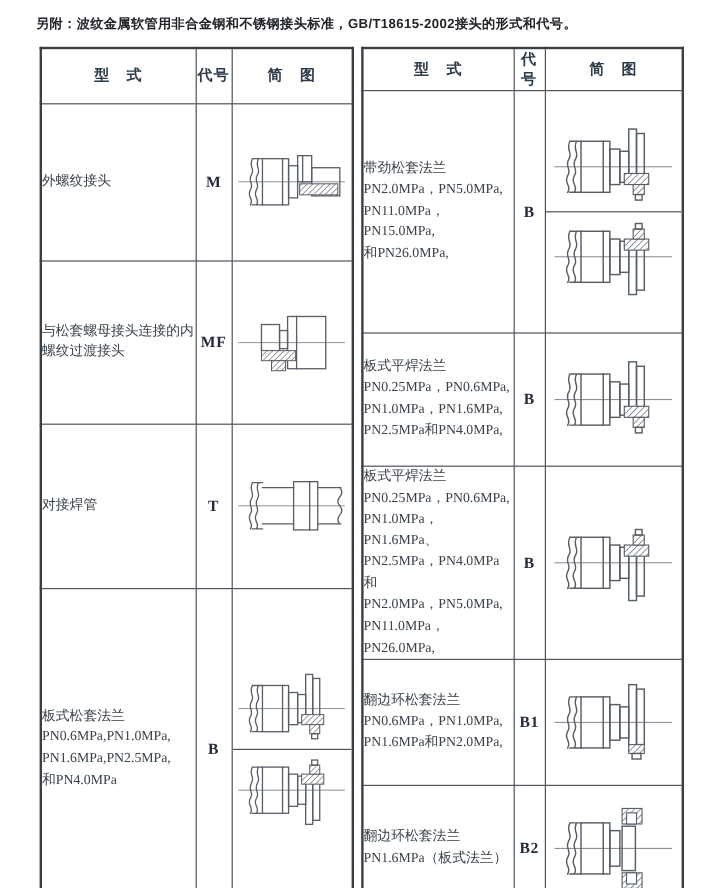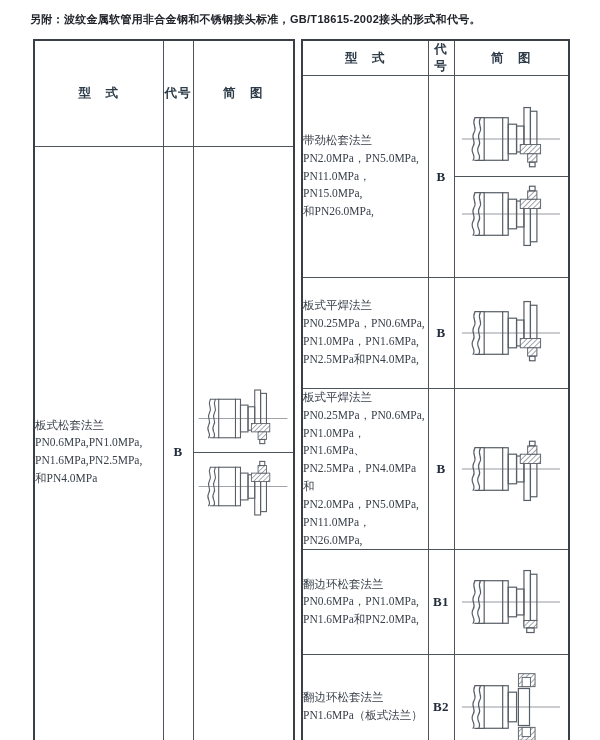--- a/index.html
+++ b/index.html
@@ -64,20 +64,73 @@
     <colgroup>
         <col style="width:129px">
         <col style="width:30px">
         <col style="width:101px">
       </colgroup>
     <tbody>
         <tr style="height:31px">
       <th class="hd">型　式</th>
       <th class="hd">代号</th>
       <th class="hd">简　图</th>
+    </tr>
+    <tr style="height:87px">
+      <td class="type">外螺纹接头</td>
+      <td class="code">M</td>
+      <td class="dcell">
+            <div class="dwrap">
+              <svg class="dg" viewBox="0 0 112 80" width="94" height="67">
+                <line class="thin" x1="3" y1="40" x2="109" y2="40"></line>
+                <path class="ln" d="M27 17 H17 M27 63 H17 M17 17 c-4 8 3 10 -1 16 c-4 7 3 9 -1 15 c-4 7 4 9 0 15 M23 17 c-4 8 3 10 -1 16 c-4 7 3 9 -1 15 c-4 7 4 9 0 15"></path>
+                <rect class="ln" x="27" y="17" width="26" height="46"></rect>
+                <line class="ln" x1="47" y1="17" x2="47" y2="63"></line>
+                <rect class="ln" x="53" y="24" width="9" height="32"></rect>
+                <rect class="ln" x="62" y="14" width="14" height="26"></rect>
+                <line class="ln" x1="67" y1="14" x2="67" y2="40"></line>
+                <rect class="ln" x="76" y="26" width="28" height="28"></rect>
+                <rect class="ht" x="64" y="42" width="38" height="11"></rect>
+              </svg>
+            </div>
+          </td>
+    </tr>
+    <tr style="height:91px">
+      <td class="type hl">与松套螺母接头连接的内
+螺纹过渡接头</td>
+      <td class="code hl">MF</td>
+      <td class="dcell">
+            <div class="dwrap">
+              <svg class="dg" viewBox="0 0 112 80" width="94" height="67">
+                <line class="thin" x1="3" y1="40" x2="109" y2="40"></line>
+                <rect class="ln" x="26" y="22" width="18" height="26"></rect>
+                <rect class="ln" x="44" y="28" width="8" height="18"></rect>
+                <rect class="ln" x="52" y="14" width="38" height="52"></rect>
+                <line class="ln" x1="61" y1="14" x2="61" y2="66"></line>
+                <rect class="ht" x="26" y="48" width="34" height="10"></rect>
+                <rect class="ht" x="36" y="58" width="14" height="10"></rect>
+              </svg>
+            </div>
+          </td>
+    </tr>
+    <tr style="height:91px">
+      <td class="type">对接焊管</td>
+      <td class="code">T</td>
+      <td class="dcell">
+            <div class="dwrap">
+              <svg class="dg" viewBox="0 0 112 80" width="94" height="67">
+                <line class="thin" x1="3" y1="40" x2="109" y2="40"></line>
+                <path class="ln" d="M27 17 H17 M27 63 H17 M17 17 c-4 8 3 10 -1 16 c-4 7 3 9 -1 15 c-4 7 4 9 0 15 M23 17 c-4 8 3 10 -1 16 c-4 7 3 9 -1 15 c-4 7 4 9 0 15"></path>
+                <path class="ln" d="M27 22 H58 M27 58 H58"></path>
+                <rect class="ln" x="58" y="16" width="24" height="48"></rect>
+                <line class="ln" x1="74" y1="16" x2="74" y2="64"></line>
+                <path class="ln" d="M82 22 H105 M82 58 H105 M104 22 q4 5 0 9 q-4 5 0 9 q4 5 0 9 q-4 5 0 9"></path>
+              </svg>
+            </div>
+          </td>
     </tr>
     <tr style="height:179px">
       <td class="type hl">板式松套法兰
 PN0.6MPa,PN1.0MPa,
 PN1.6MPa,PN2.5MPa,
 和PN4.0MPa</td>
       <td class="code hl">B</td>
       <td class="dcell">
         <div class="dstack">
           <div class="sub">

